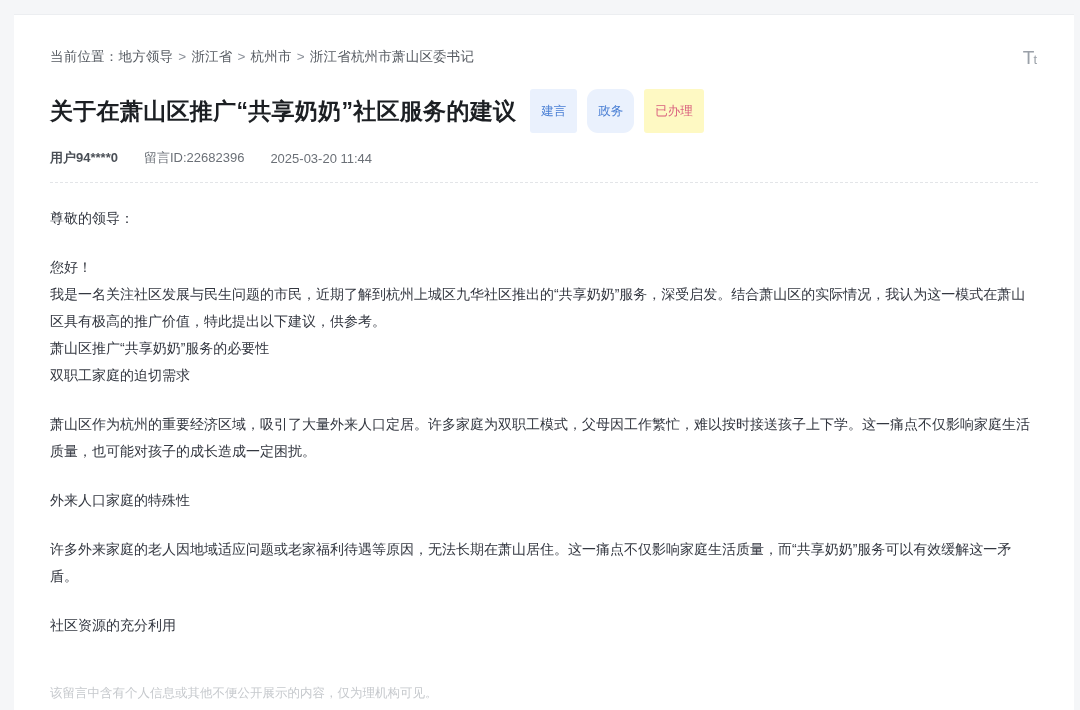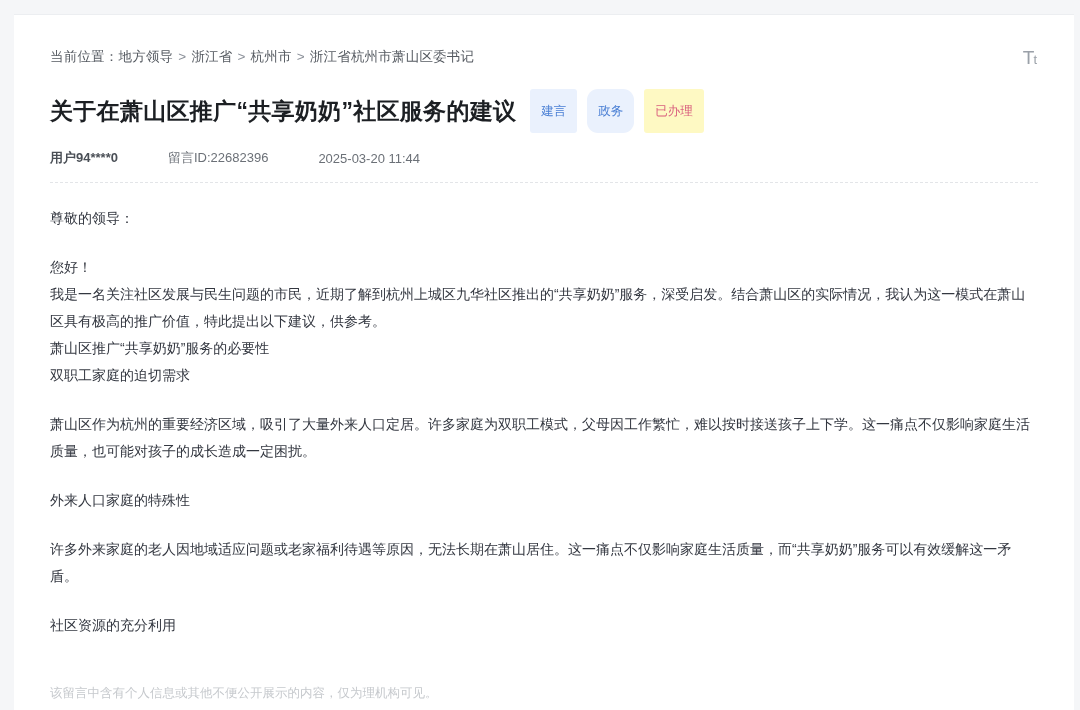--- a/index.html
+++ b/index.html
@@ -129,21 +129,20 @@
 
   
   .meta-row {
     display: flex;
     align-items: center;
     margin-top: 16px;
     font-size: 13px;
     color: #6b7077;
     padding-bottom: 15px;
     border-bottom: 1px dashed #e3e5e8;
-    gap: 24px;
   }
   .meta-user {
     color: #4a4f56;
     font-weight: bold;
   }
   .meta-item {
     margin-right: 26px;
   }
   .meta-item:last-child { margin-right: 11px; }
 

